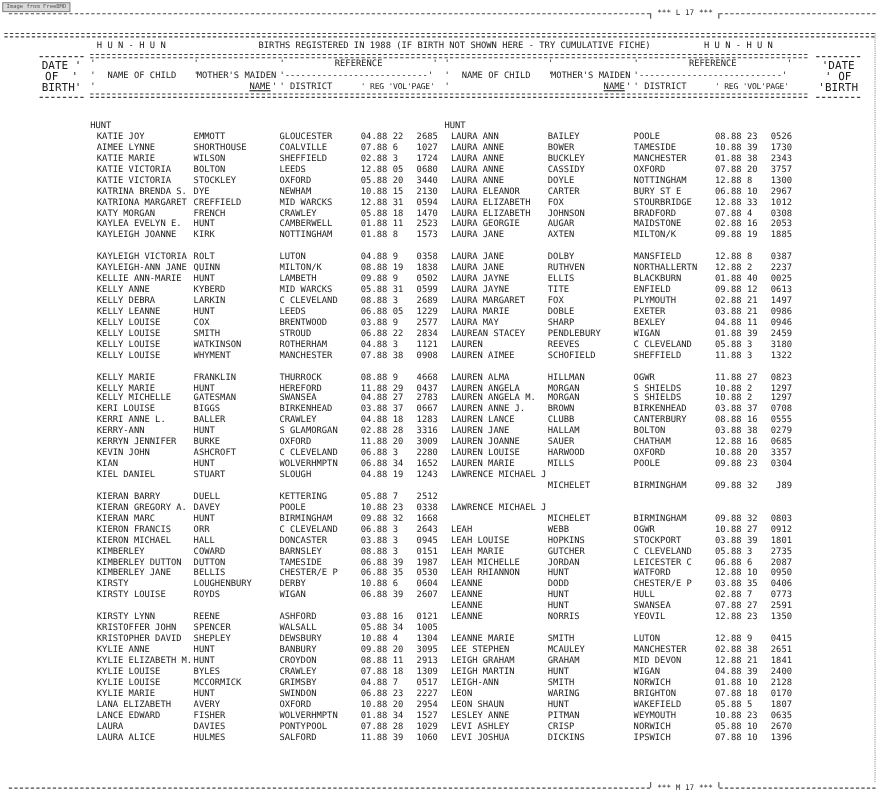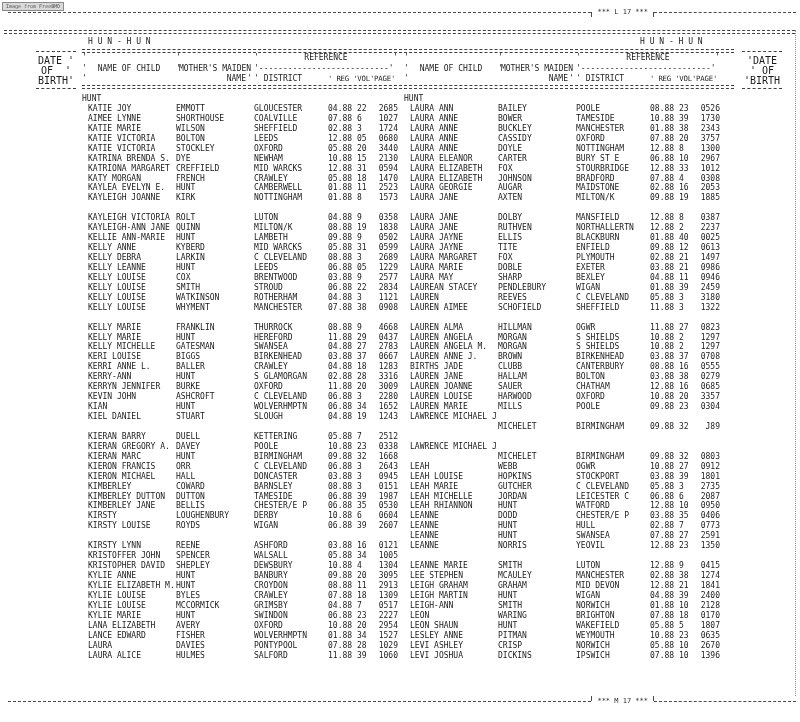--- a/index.html
+++ b/index.html
@@ -45,25 +45,25 @@
   .hrow { display:flex; height:10.5px; line-height:10.5px; font-size:8px; white-space:nowrap; }
   .hcell { position:relative; overflow:visible; }
   .hc-name { width:94px; text-align:center; }
   .hc-maiden { width:78px; text-align:center; }
   .hc-ref { width:144px; }
   .hc-ref.flexsb { display:flex; justify-content:space-between; }
   .hc-district { width:74px; }
   .hc-rvp { width:70px; font-size:7.3px; letter-spacing:-0.2px; }
   .htick-l { position:absolute; left:0; top:0; }
   .htick-r { position:absolute; right:2px; top:0; }
-  .maiden-name2 { text-align:right; padding-right:8px; }
+  .maiden-name2 { text-align:right; padding-right:8px;text-decoration:underline; }
   .ref-rule { overflow:hidden; }
 
   
-  .tbody { margin-top:1px; }
+  .tbody { margin-top:16px; }
   .row { display:flex; height:9.95px; line-height:9.95px; font-size:8px; white-space:nowrap; }
   .row span { overflow:hidden; }
   .surname { font-size:8px; }
   .c-name { width:94px; padding-left:6px; }
   .c-maiden { width:78px; }
   .c-district { width:74px; }
   .c-reg { width:29px; }
   .c-vol { width:15px; }
   .c-page { width:26px; text-align:right; }
   .gap { height:9.95px; }
@@ -79,20 +79,21 @@
   <span class="marker-text">*** L 17 ***</span>
   <span class="tick-v down"></span>
   <span class="dashseg dash-r"></span>
 </div>
 
 <div class="sheet">
   <div class="dbl-line"></div>
 
   <div class="title-row">
     <span class="range-left">H U N - H U N</span>
+    <span class="main-title">BIRTHS REGISTERED IN 1988  (IF BIRTH NOT SHOWN HERE - TRY CUMULATIVE FICHE)</span>
     <span class="range-right">H U N - H U N</span>
   </div>
 
   <div class="grid">
 
     <div class="dob-col">
       <div class="dob-rule"></div>
       <div class="dob-line">DATE '</div>
       <div class="dob-line">OF  '</div>
       <div class="dob-line">BIRTH'</div>
@@ -785,21 +786,21 @@
         </div>
         <div class="row entry">
           <span class="c-name">LAUREN ANNE J.</span>
           <span class="c-maiden">BROWN</span>
           <span class="c-district">BIRKENHEAD</span>
           <span class="c-reg">03.88</span>
           <span class="c-vol">37</span>
           <span class="c-page">0708</span>
         </div>
         <div class="row entry">
-          <span class="c-name">BIRTHS JADE</span>
+          <span class="c-name">LAUREN LANCE</span>
           <span class="c-maiden">CLUBB</span>
           <span class="c-district">CANTERBURY</span>
           <span class="c-reg">08.88</span>
           <span class="c-vol">16</span>
           <span class="c-page">0555</span>
         </div>
         <div class="row entry">
           <span class="c-name">LAUREN JANE</span>
           <span class="c-maiden">HALLAM</span>
           <span class="c-district">BOLTON</span>
@@ -944,21 +945,21 @@
           <span class="c-reg">12.88</span>
           <span class="c-vol">9</span>
           <span class="c-page">0415</span>
         </div>
         <div class="row entry">
           <span class="c-name">LEE STEPHEN</span>
           <span class="c-maiden">MCAULEY</span>
           <span class="c-district">MANCHESTER</span>
           <span class="c-reg">02.88</span>
           <span class="c-vol">38</span>
-          <span class="c-page">1274</span>
+          <span class="c-page">2651</span>
         </div>
         <div class="row entry">
           <span class="c-name">LEIGH GRAHAM</span>
           <span class="c-maiden">GRAHAM</span>
           <span class="c-district">MID DEVON</span>
           <span class="c-reg">12.88</span>
           <span class="c-vol">21</span>
           <span class="c-page">1841</span>
         </div>
         <div class="row entry">

